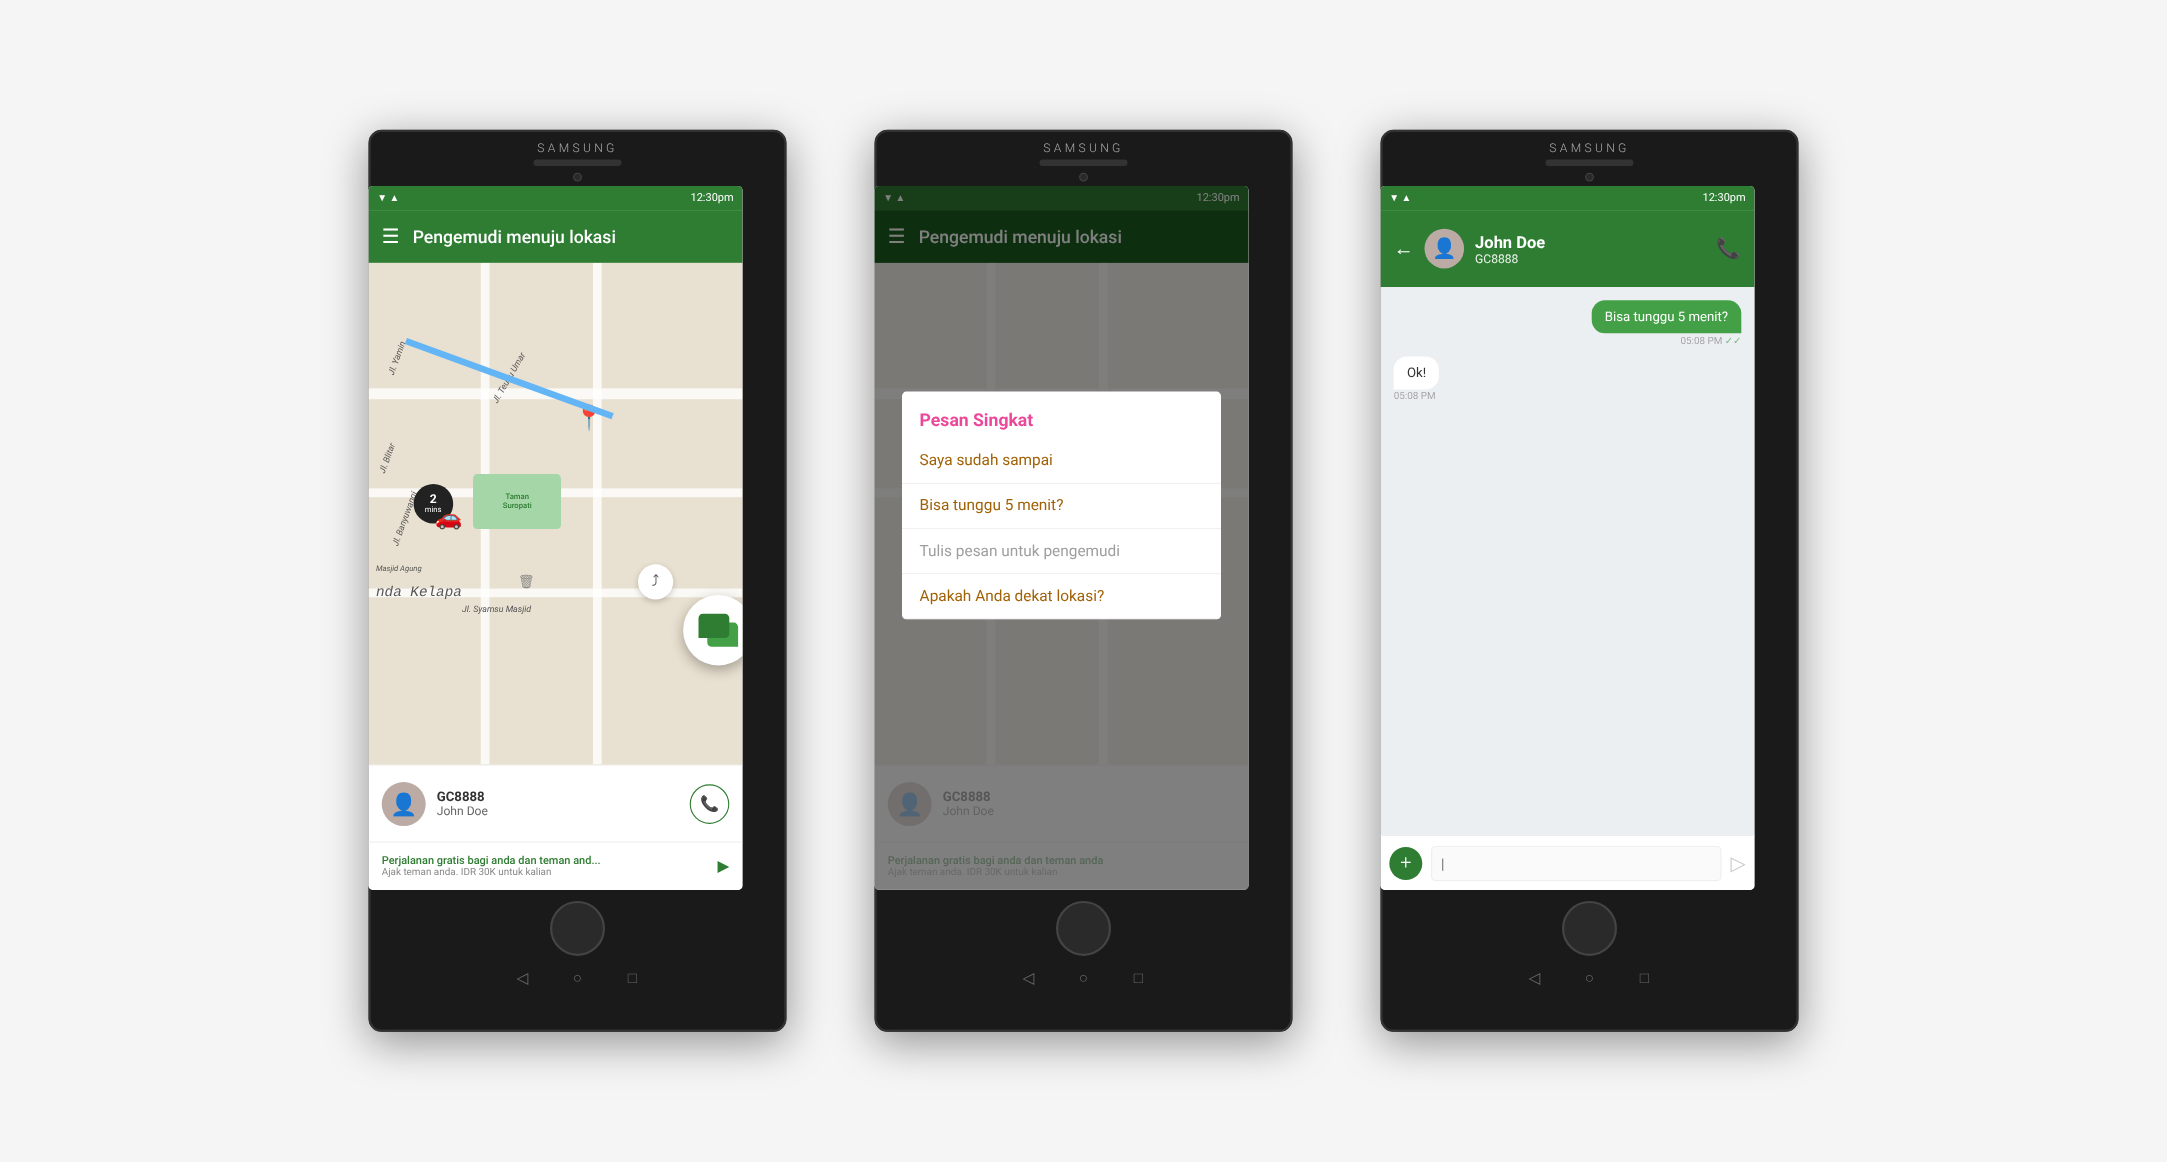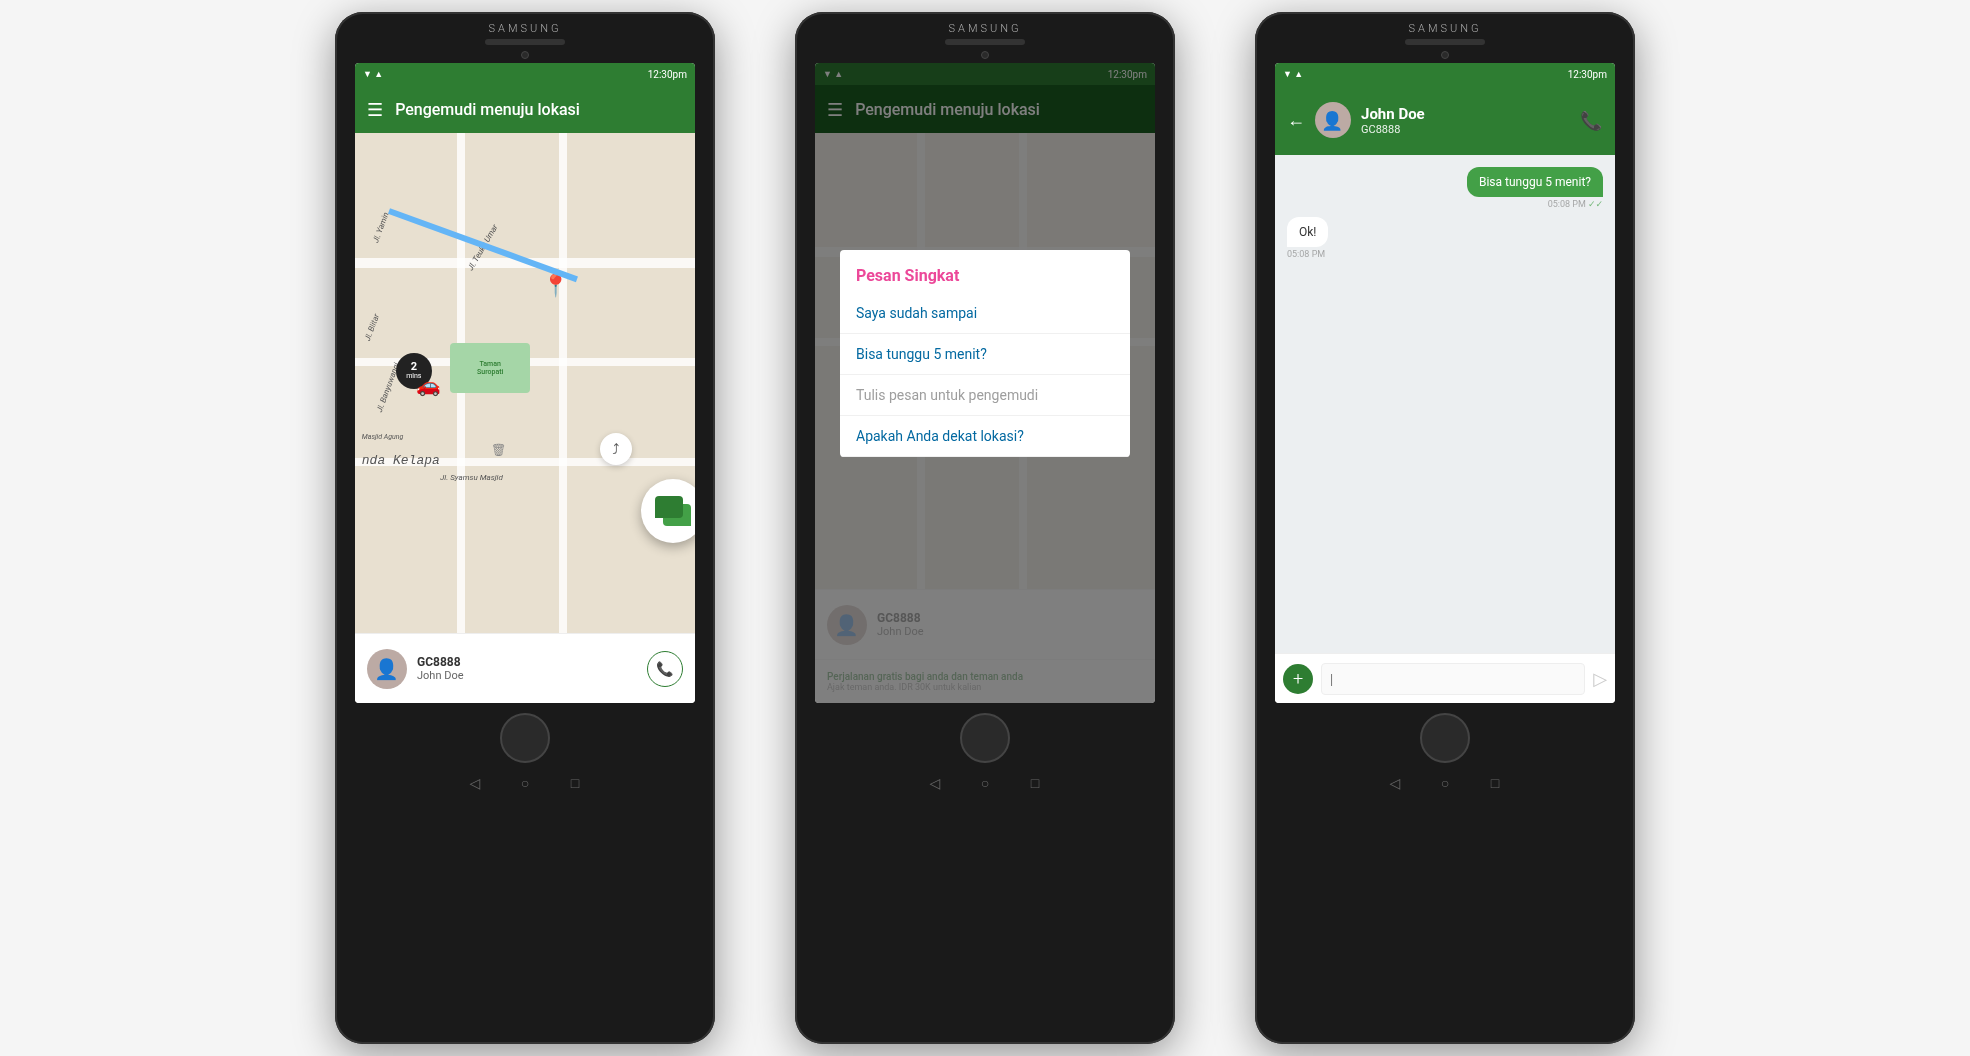--- a/index.html
+++ b/index.html
@@ -10,28 +10,27 @@
       display: flex;
       align-items: center;
       justify-content: center;
       gap: 80px;
       font-family: 'Roboto', Arial, sans-serif;
     }
 
     
     .phone {
       width: 380px;
-      height: 1032px;
+      height: 820px;
       background: #1a1a1a;
-      border-radius: 28px;
+      border-radius: 12px;
       position: relative;
       box-shadow: 0 10px 40px rgba(0,0,0,0.4), inset 0 0 0 2px #333;
       display: flex;
       flex-direction: column;
-      align-items: center;
     }
     .phone-top {
       width: 100%;
       display: flex;
       flex-direction: column;
       align-items: center;
       padding-top: 10px;
     }
     .samsung-logo {
       color: #aaa;
@@ -320,21 +319,21 @@
     }
     .modal-title {
       font-size: 16px;
       font-weight: bold;
       color: #ec4899;
       padding: 16px 16px 8px;
     }
     .modal-item {
       padding: 12px 16px;
       font-size: 14px;
-      color: #0369a1;
+      color: #a16207;
       border-bottom: 1px solid #f0f0f0;
       cursor: pointer;
     }
     .modal-cancel-btn {
       width: 100%;
       padding: 14px;
       background: #9e9e9e;
       color: white;
       font-size: 14px;
       font-weight: 500;
@@ -530,20 +529,27 @@
 
       <div class="driver-bar">
         <div class="driver-avatar">👤</div>
         <div class="driver-info">
           <div class="driver-code">GC8888</div>
           <div class="driver-name">John Doe</div>
         </div>
         <div class="phone-icon-btn">📞</div>
       </div>
 
+      <div class="promo-bar">
+        <div>
+          <div class="promo-text">Perjalanan gratis bagi anda dan teman and...</div>
+          <div class="promo-sub">Ajak teman anda. IDR 30K untuk kalian</div>
+        </div>
+        <span class="promo-arrow">▶</span>
+      </div>
     </div>
   </div>
 
   <div class="phone-bottom">
     <div class="phone-home-btn"></div>
     <div class="phone-nav-btns">
       <div class="phone-nav-btn">◁</div>
       <div class="phone-nav-btn">○</div>
       <div class="phone-nav-btn">□</div>
     </div>

